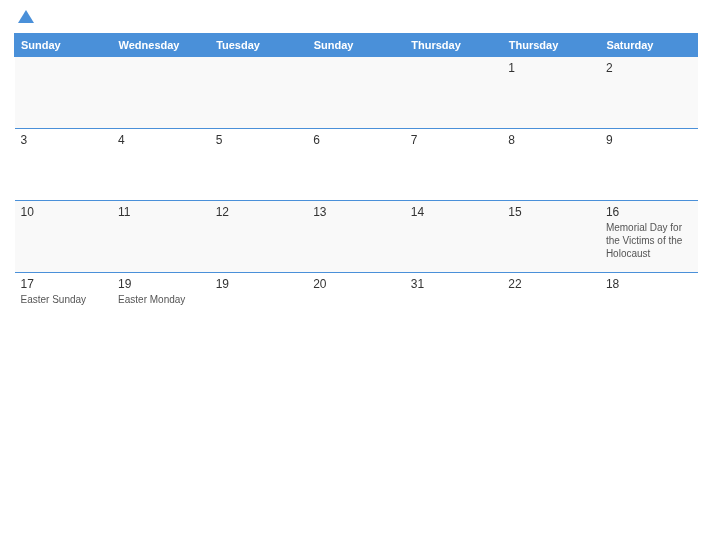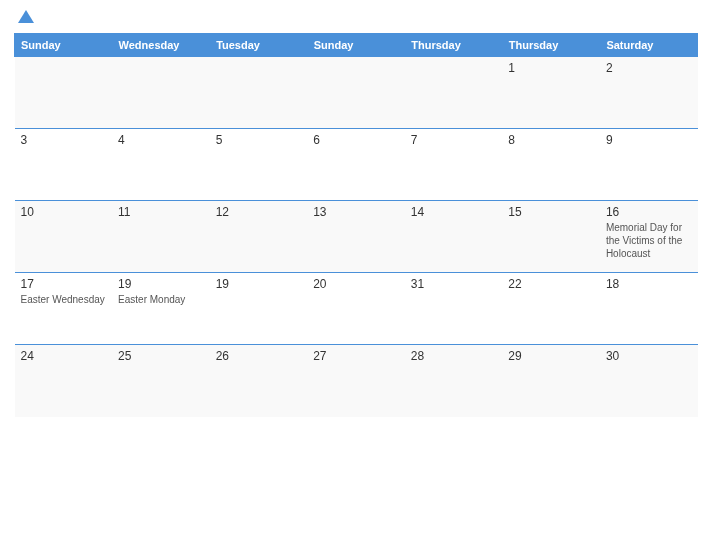--- a/index.html
+++ b/index.html
@@ -204,56 +204,33 @@
           </td>
           <td>
             <span class="day-number">14</span>
           </td>
           <td>
             <span class="day-number">15</span>
           </td>
           <td><span class="day-number">16</span><span class="event-text">Memorial Day for the Victims of the Holocaust</span></td>
         </tr>
         <tr>
-          <td><span class="day-number">17</span><span class="event-text">Easter Wednesday</span></td>
+          <td><span class="day-number">17</span><span class="event-text">Easter Sunday</span></td>
           <td><span class="day-number">19</span><span class="event-text">Easter Monday</span></td>
           <td>
             <span class="day-number">19</span>
           </td>
           <td>
             <span class="day-number">20</span>
           </td>
           <td>
             <span class="day-number">31</span>
           </td>
           <td>
             <span class="day-number">22</span>
           </td>
           <td>
             <span class="day-number">18</span>
-          </td>
-        </tr>
-        <tr>
-          <td>
-            <span class="day-number">24</span>
-          </td>
-          <td>
-            <span class="day-number">25</span>
-          </td>
-          <td>
-            <span class="day-number">26</span>
-          </td>
-          <td>
-            <span class="day-number">27</span>
-          </td>
-          <td>
-            <span class="day-number">28</span>
-          </td>
-          <td>
-            <span class="day-number">29</span>
-          </td>
-          <td>
-            <span class="day-number">30</span>
           </td>
         </tr>
       </tbody>
   </table>
 </div>
 
 </body></html>

